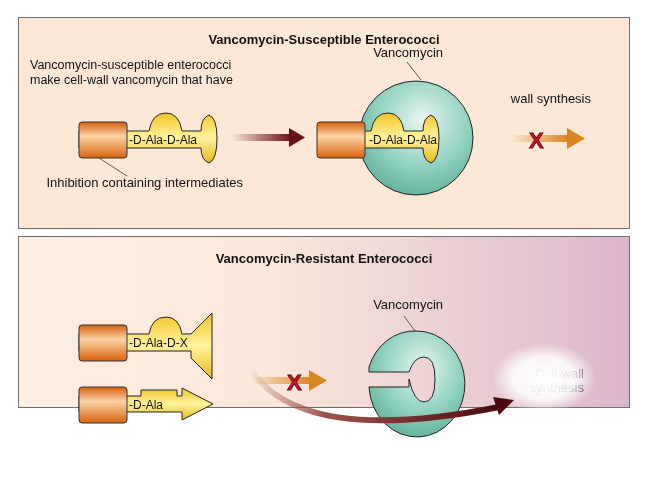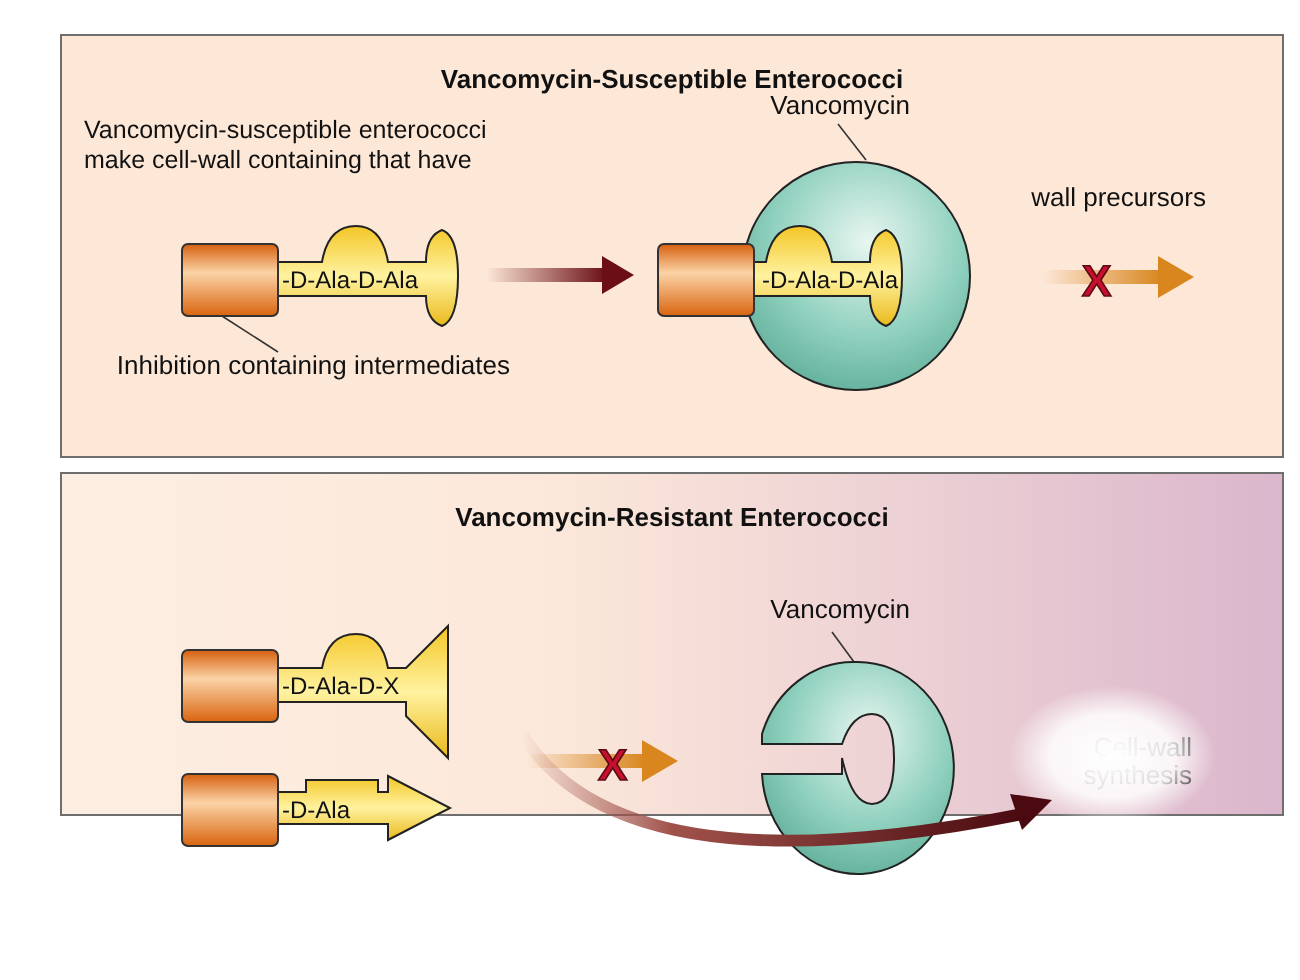--- a/index.html
+++ b/index.html
@@ -1,40 +1,40 @@
 <!DOCTYPE html>
 <html><head>
 <meta charset="utf-8">
 <style>
   html, body { margin:0; padding:0; background:#ffffff; }
   body { width:650px; height:490px; position:relative; overflow:hidden; font-family:"Liberation Sans", sans-serif; }
-  .panel { position:absolute; left:18px; width:612px; border:1px solid #6e6e6e; box-sizing:border-box;margin-left:12px; }
+  .panel { position:absolute; left:18px; width:612px; border:1px solid #6e6e6e; box-sizing:border-box; }
   #panel-top { top:17px; height:212px; background:#fde8d8; }
   #panel-bottom { top:236px; height:172px; background:linear-gradient(to right, #fdeee2 0%, #fce8da 40%, #ecd0d4 70%, #dbb6cc 100%); }
   .title { position:absolute; top:14px; width:100%; text-align:center; font-weight:bold; font-size:13px; color:#111; }
   .desc { position:absolute; left:11px; font-size:12.5px; line-height:14.5px; color:#111; }
   .label { position:absolute; font-size:13px; line-height:14px; color:#111; text-align:right; }
   svg.art { position:absolute; left:0; top:0; overflow:visible; }
   .chem { font-size:12px; fill:#111; }
 </style>
 </head>
 <body>
 
 <div class="panel" id="panel-top">
   <div class="title">Vancomycin-Susceptible Enterococci</div>
   <div class="desc" style="top:40px;">
     <div>Vancomycin-susceptible enterococci</div>
-    <div>make cell-wall containing that have</div>
+    <div>make cell-wall vancomycin that have</div>
   </div>
   <div class="label" style="left:14px; top:158px; width:210px;">
     <div>Inhibition containing intermediates</div>
   </div>
   <div class="label" style="left:344px; top:28px; width:80px;">Vancomycin</div>
   <div class="label" style="left:462px; top:74px; width:110px;">
-    <div>wall precursors</div>
+    <div>wall synthesis</div>
   </div>
 
   <svg class="art" width="612" height="212">
     <defs>
       <linearGradient id="orangeG" x1="0" y1="0" x2="0" y2="1">
         <stop offset="0" stop-color="#d65f0e"></stop>
           <stop offset="0.4" stop-color="#fbd3a6"></stop>
           <stop offset="1" stop-color="#d9640f"></stop>
       </linearGradient>
       <linearGradient id="yellowG" x1="0" y1="0" x2="0" y2="1">

